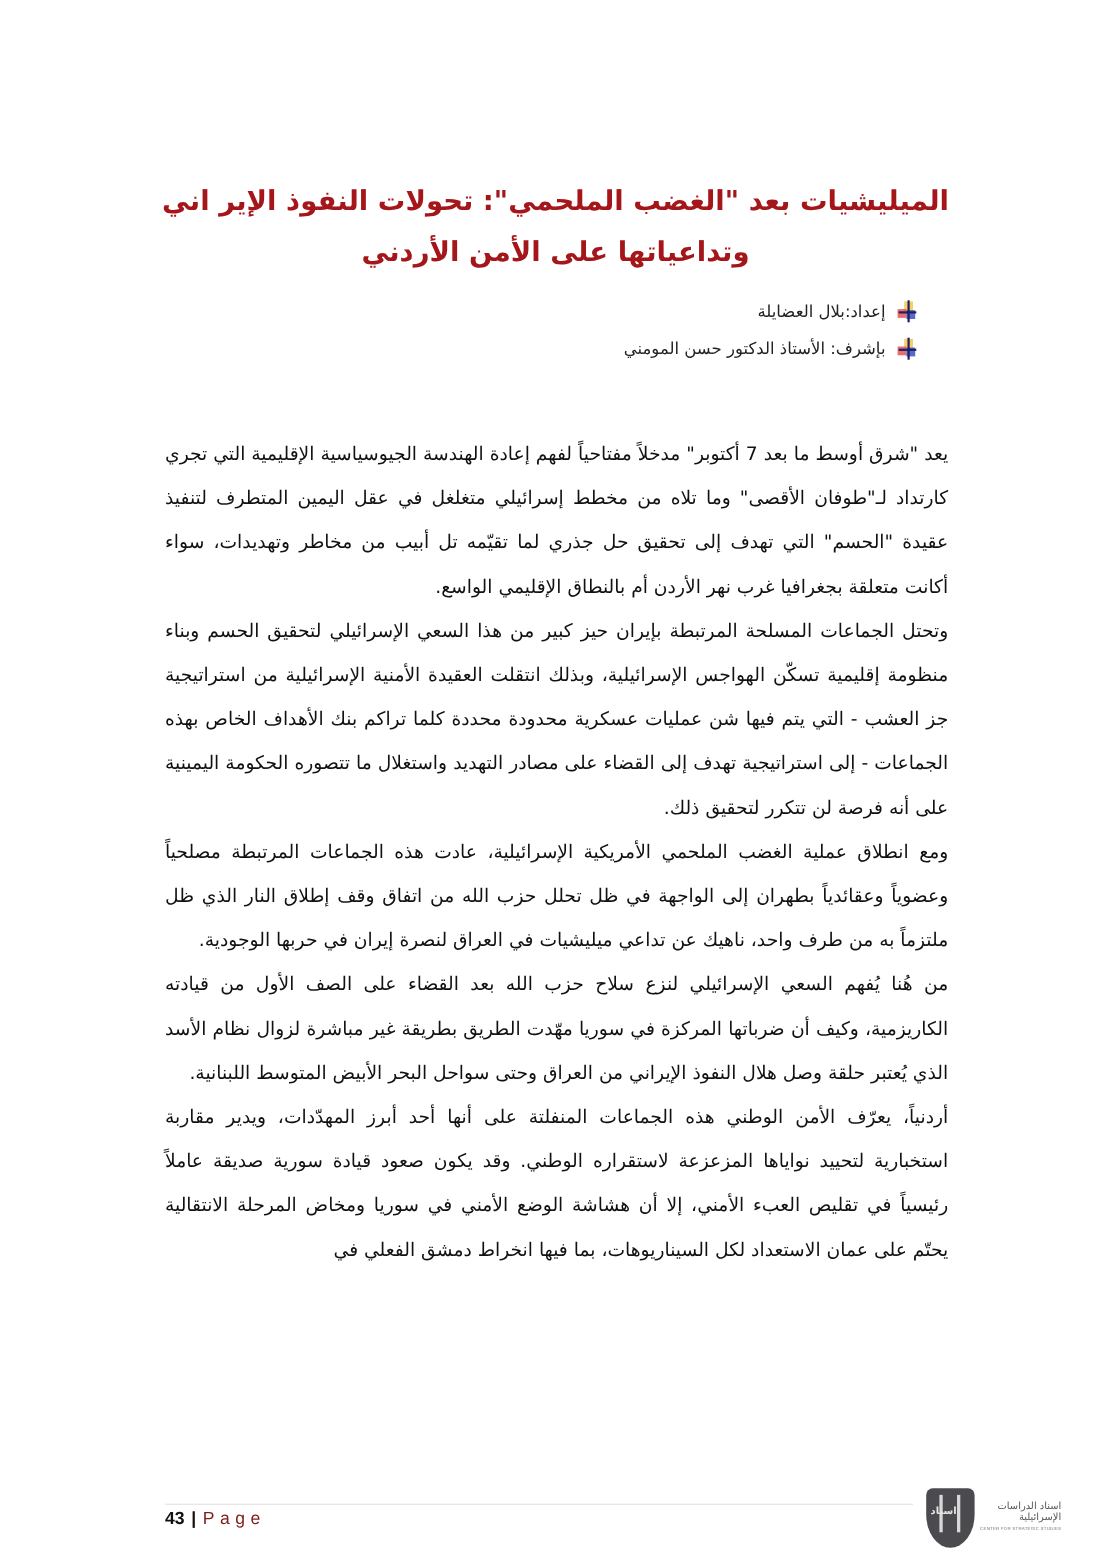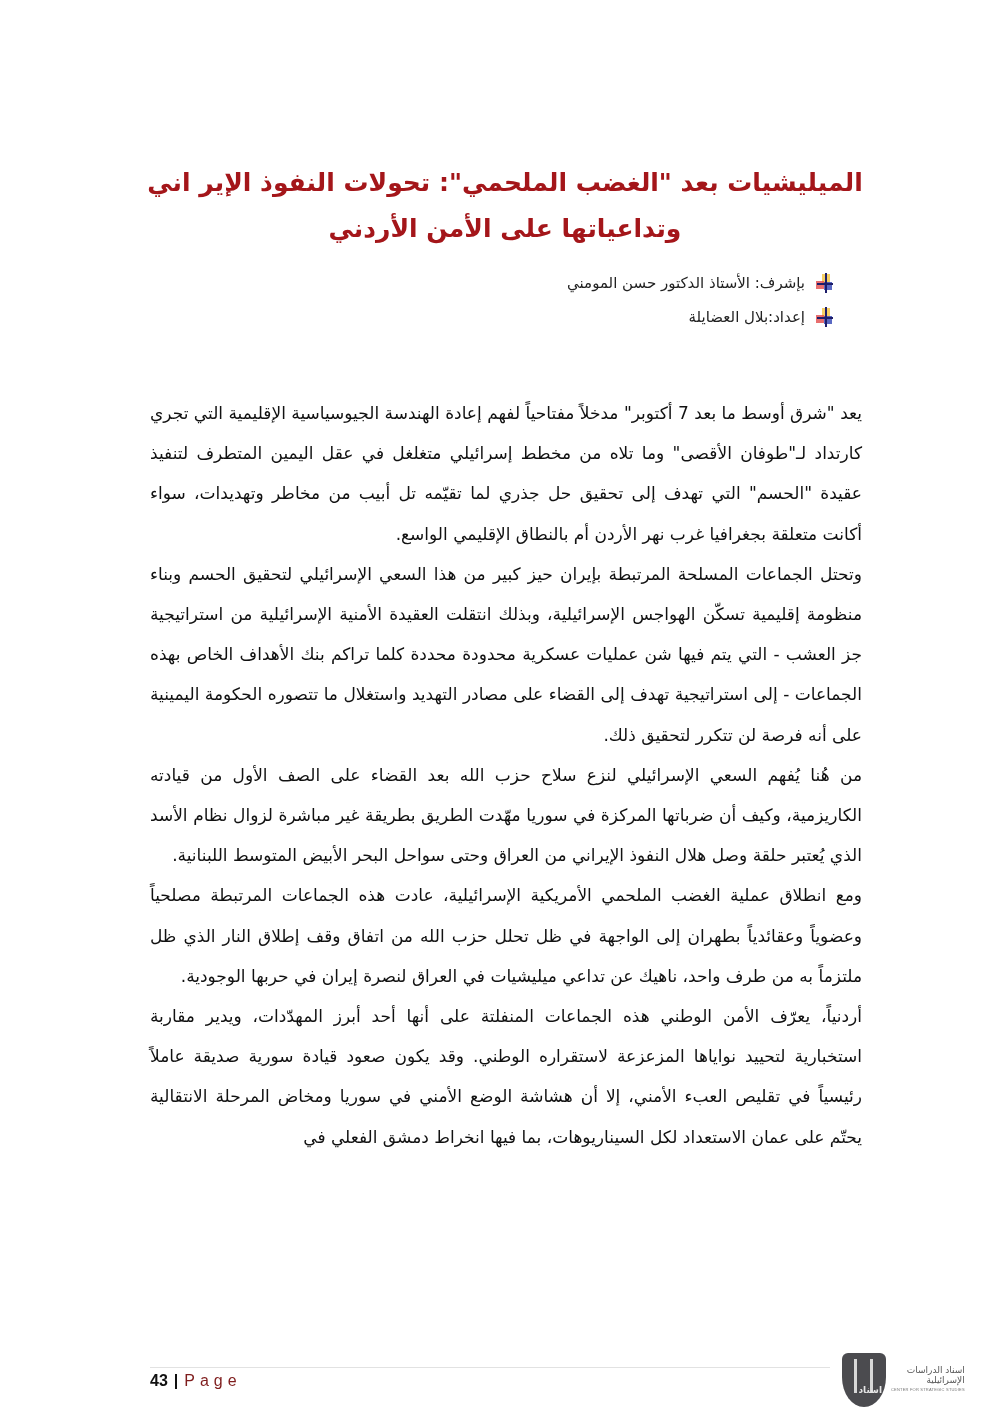--- a/index.html
+++ b/index.html
@@ -118,69 +118,69 @@
     .shield {
       width: 44px;
       height: 54px;
       background: #4b4b4f;
       border-radius: 6px 6px 22px 22px / 6px 6px 30px 30px;
       position: relative;
       flex: 0 0 44px;
     }
     .shield .bar { position:absolute; top:6px; width:3px; height:34px; background:#d8d8d8; }
     .shield .mark {
-      position:absolute; bottom:12px; left:4px; right:4px;
-      color:#e6e6e6; font-size:9px; text-align:right; font-weight:bold;
+      position:absolute; bottom:28px; left:4px; right:4px;
+      color:#e6e6e6; font-size:9px; text-align:left; font-weight:bold;
       font-family: "DejaVu Sans", sans-serif;
     }
     .logo-text {
       margin-left: 5px;
       direction: rtl;
       text-align: right;
       color: #555;
       line-height: 10px;
     }
     .logo-text .ar1, .logo-text .ar2 { font-size: 9px; display:block; }
     .logo-text .en { font-size: 4px; display:block; color:#777; direction: ltr; text-align:left; font-family:"Liberation Sans", sans-serif; letter-spacing: 0.2px;}
   </style>
 </head>
 <body>
 
 <div class="page">
 
   <h1 class="title">الميليشيات بعد "الغضب الملحمي": تحولات النفوذ الإير اني وتداعياتها على الأمن الأردني</h1>
 
   <ul class="credits">
+    <li>
+      <span class="bullet">
+        <span class="sq1"></span>
+          <span class="sq2"></span>
+          <span class="sq3"></span>
+        <span class="vline"></span>
+          <span class="hline"></span>
+      </span>
+      <span>إعداد:بلال العضايلة</span>
+    </li>
     <li>
       <span class="bullet">
         <span class="sq1"></span>
           <span class="sq2"></span>
           <span class="sq3"></span>
         <span class="vline"></span>
           <span class="hline"></span>
       </span>
       <span>بإشرف: الأستاذ الدكتور حسن المومني</span>
     </li>
-    <li>
-      <span class="bullet">
-        <span class="sq1"></span>
-          <span class="sq2"></span>
-          <span class="sq3"></span>
-        <span class="vline"></span>
-          <span class="hline"></span>
-      </span>
-      <span>إعداد:بلال العضايلة</span>
-    </li>
   </ul>
 
   <div class="body-text">
     <p>يعد "شرق أوسط ما بعد 7 أكتوبر" مدخلاً مفتاحياً لفهم إعادة الهندسة الجيوسياسية الإقليمية التي تجري كارتداد لـ"طوفان الأقصى" وما تلاه من مخطط إسرائيلي متغلغل في عقل اليمين المتطرف لتنفيذ عقيدة "الحسم" التي تهدف إلى تحقيق حل جذري لما تقيّمه تل أبيب من مخاطر وتهديدات، سواء أكانت متعلقة بجغرافيا غرب نهر الأردن أم بالنطاق الإقليمي الواسع.</p>
     <p>وتحتل الجماعات المسلحة المرتبطة بإيران حيز كبير من هذا السعي الإسرائيلي لتحقيق الحسم وبناء منظومة إقليمية تسكّن الهواجس الإسرائيلية، وبذلك انتقلت العقيدة الأمنية الإسرائيلية من استراتيجية جز العشب - التي يتم فيها شن عمليات عسكرية محدودة محددة كلما تراكم بنك الأهداف الخاص بهذه الجماعات - إلى استراتيجية تهدف إلى القضاء على مصادر التهديد واستغلال ما تتصوره الحكومة اليمينية على أنه فرصة لن تتكرر لتحقيق ذلك.</p>
+    <p>ومع انطلاق عملية الغضب الملحمي الأمريكية الإسرائيلية، عادت هذه الجماعات المرتبطة مصلحياً وعضوياً وعقائدياً بطهران إلى الواجهة في ظل تحلل حزب الله من اتفاق وقف إطلاق النار الذي ظل ملتزماً به من طرف واحد، ناهيك عن تداعي ميليشيات في العراق لنصرة إيران في حربها الوجودية.</p>
     <p>من هُنا يُفهم السعي الإسرائيلي لنزع سلاح حزب الله بعد القضاء على الصف الأول من قيادته الكاريزمية، وكيف أن ضرباتها المركزة في سوريا مهّدت الطريق بطريقة غير مباشرة لزوال نظام الأسد الذي يُعتبر حلقة وصل هلال النفوذ الإيراني من العراق وحتى سواحل البحر الأبيض المتوسط اللبنانية.</p>
-    <p>ومع انطلاق عملية الغضب الملحمي الأمريكية الإسرائيلية، عادت هذه الجماعات المرتبطة مصلحياً وعضوياً وعقائدياً بطهران إلى الواجهة في ظل تحلل حزب الله من اتفاق وقف إطلاق النار الذي ظل ملتزماً به من طرف واحد، ناهيك عن تداعي ميليشيات في العراق لنصرة إيران في حربها الوجودية.</p>
     <p>أردنياً، يعرّف الأمن الوطني هذه الجماعات المنفلتة على أنها أحد أبرز المهدّدات، ويدير مقاربة استخبارية لتحييد نواياها المزعزعة لاستقراره الوطني. وقد يكون صعود قيادة سورية صديقة عاملاً رئيسياً في تقليص العبء الأمني، إلا أن هشاشة الوضع الأمني في سوريا ومخاض المرحلة الانتقالية يحتّم على عمان الاستعداد لكل السيناريوهات، بما فيها انخراط دمشق الفعلي في</p>
   </div>
 
   <div class="footer-line"></div>
 
   <div class="page-num">
     <span class="num">43</span>
     <span class="sep">|</span>
     <span class="word">Page</span>
   </div>

